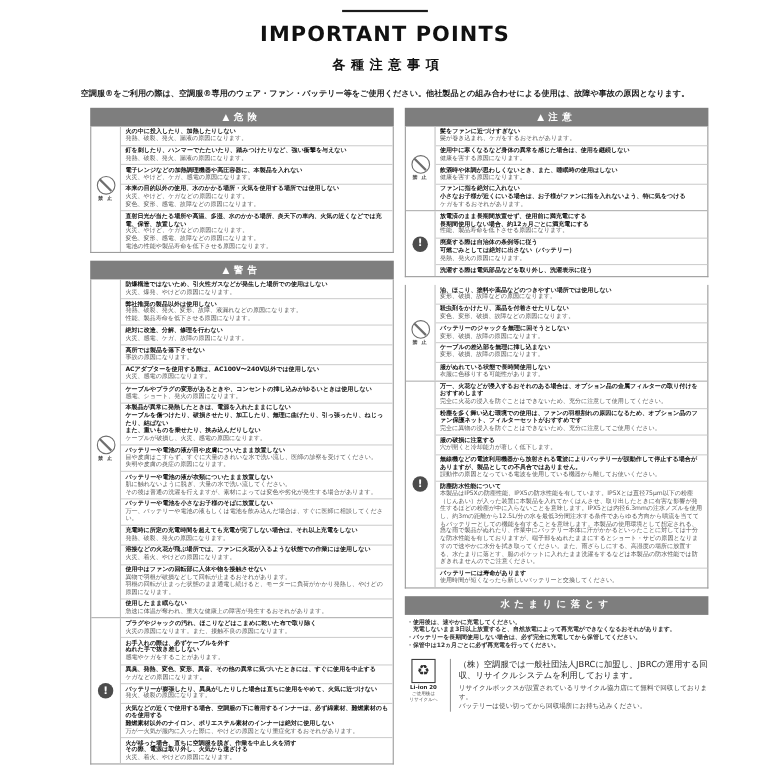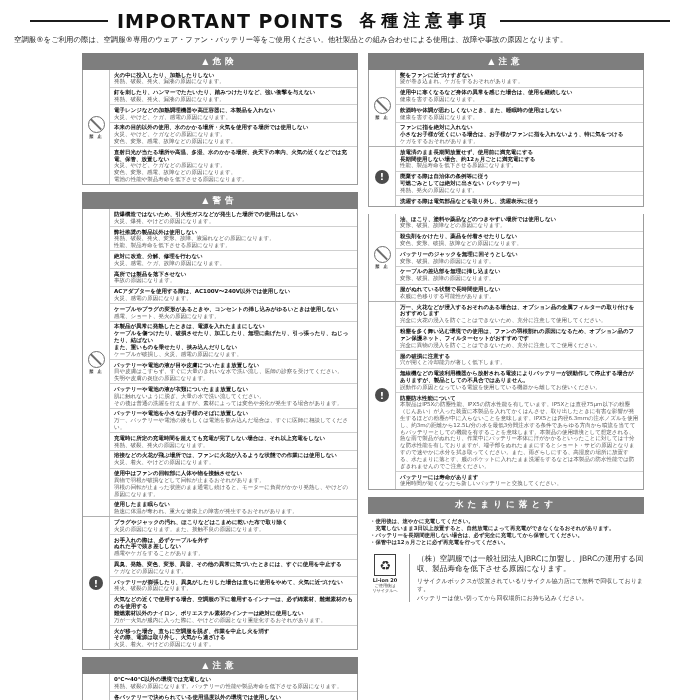--- a/index.html
+++ b/index.html
@@ -1,27 +1,27 @@
 <!DOCTYPE html>
 <html><head>
 <meta charset="utf-8">
 <style>
   html,body{margin:0;padding:0;}
   body{
     width:700px;height:700px;overflow:hidden;background:#ffffff;
     font-family:"DejaVu Sans","Liberation Sans",sans-serif;color:#333;
   }
   
-  .titlebar{display:flex;align-items:center;gap:9px;margin:9px 30px 3px 30px;}
+  .titlebar{display:flex;align-items:center;gap:9px;margin:9px 30px 3px 30px;flex-direction:column;}
   .rule{height:2px;background:#1c1c1c;}
   .rule-left{width:78px;}
   .rule-right{flex:1;}
   .t-en{font-size:19px;font-weight:bold;letter-spacing:1px;color:#111;white-space:nowrap;}
-  .t-ja{font-size:17px;font-weight:bold;letter-spacing:5px;color:#111;white-space:nowrap;margin-left:6px;}
-  .top-note{font-size:7.4px;color:#1d1d1d;margin:3px 14px 8px 14px;font-weight:normal;}
+  .t-ja{font-size:12px;font-weight:bold;letter-spacing:5px;color:#111;white-space:nowrap;margin-left:6px;}
+  .top-note{text-align:center;font-size:7.4px;color:#1d1d1d;margin:3px 14px 8px 14px;font-weight:bold;}
   
   .cols{display:flex;gap:10px;margin-left:82px;}
   .col{width:276px;flex:0 0 276px;}
   section{margin-bottom:7px;}
   .sec-head{
     background:#7e7e7e;color:#fff;font-weight:bold;font-size:8.6px;letter-spacing:4px;
     display:flex;justify-content:center;align-items:center;gap:4px;padding:2.5px 0;
   }
   .tri{font-size:8px;letter-spacing:0;}
   
@@ -390,21 +390,21 @@
         <div class="mark">
           <div class="mark-box">
               <span>♻</span>
             </div>
           <div class="mark-label">Li-ion 20</div>
           <div class="mark-caption">ご使用後は</div>
           <div class="mark-caption">リサイクルへ</div>
         </div>
         <div class="recycle-divider"></div>
         <div class="recycle-text">
-          <p class="jbrc-main">（株）空調服では一般社団法人JBRCに加盟し、JBRCの運用する回収、製品寿命を低下させる原因になります。</p>
+          <p class="jbrc-main">（株）空調服では一般社団法人JBRCに加盟し、JBRCの運用する回収、リサイクルシステムを利用しております。</p>
           <p class="jbrc-sub">リサイクルボックスが設置されているリサイクル協力店にて無料で回収しております。</p>
           <p class="jbrc-sub">バッテリーは使い切ってから回収場所にお持ち込みください。</p>
         </div>
       </div>
     </section>
   </div>
 
 </div>
 
 </body></html>

